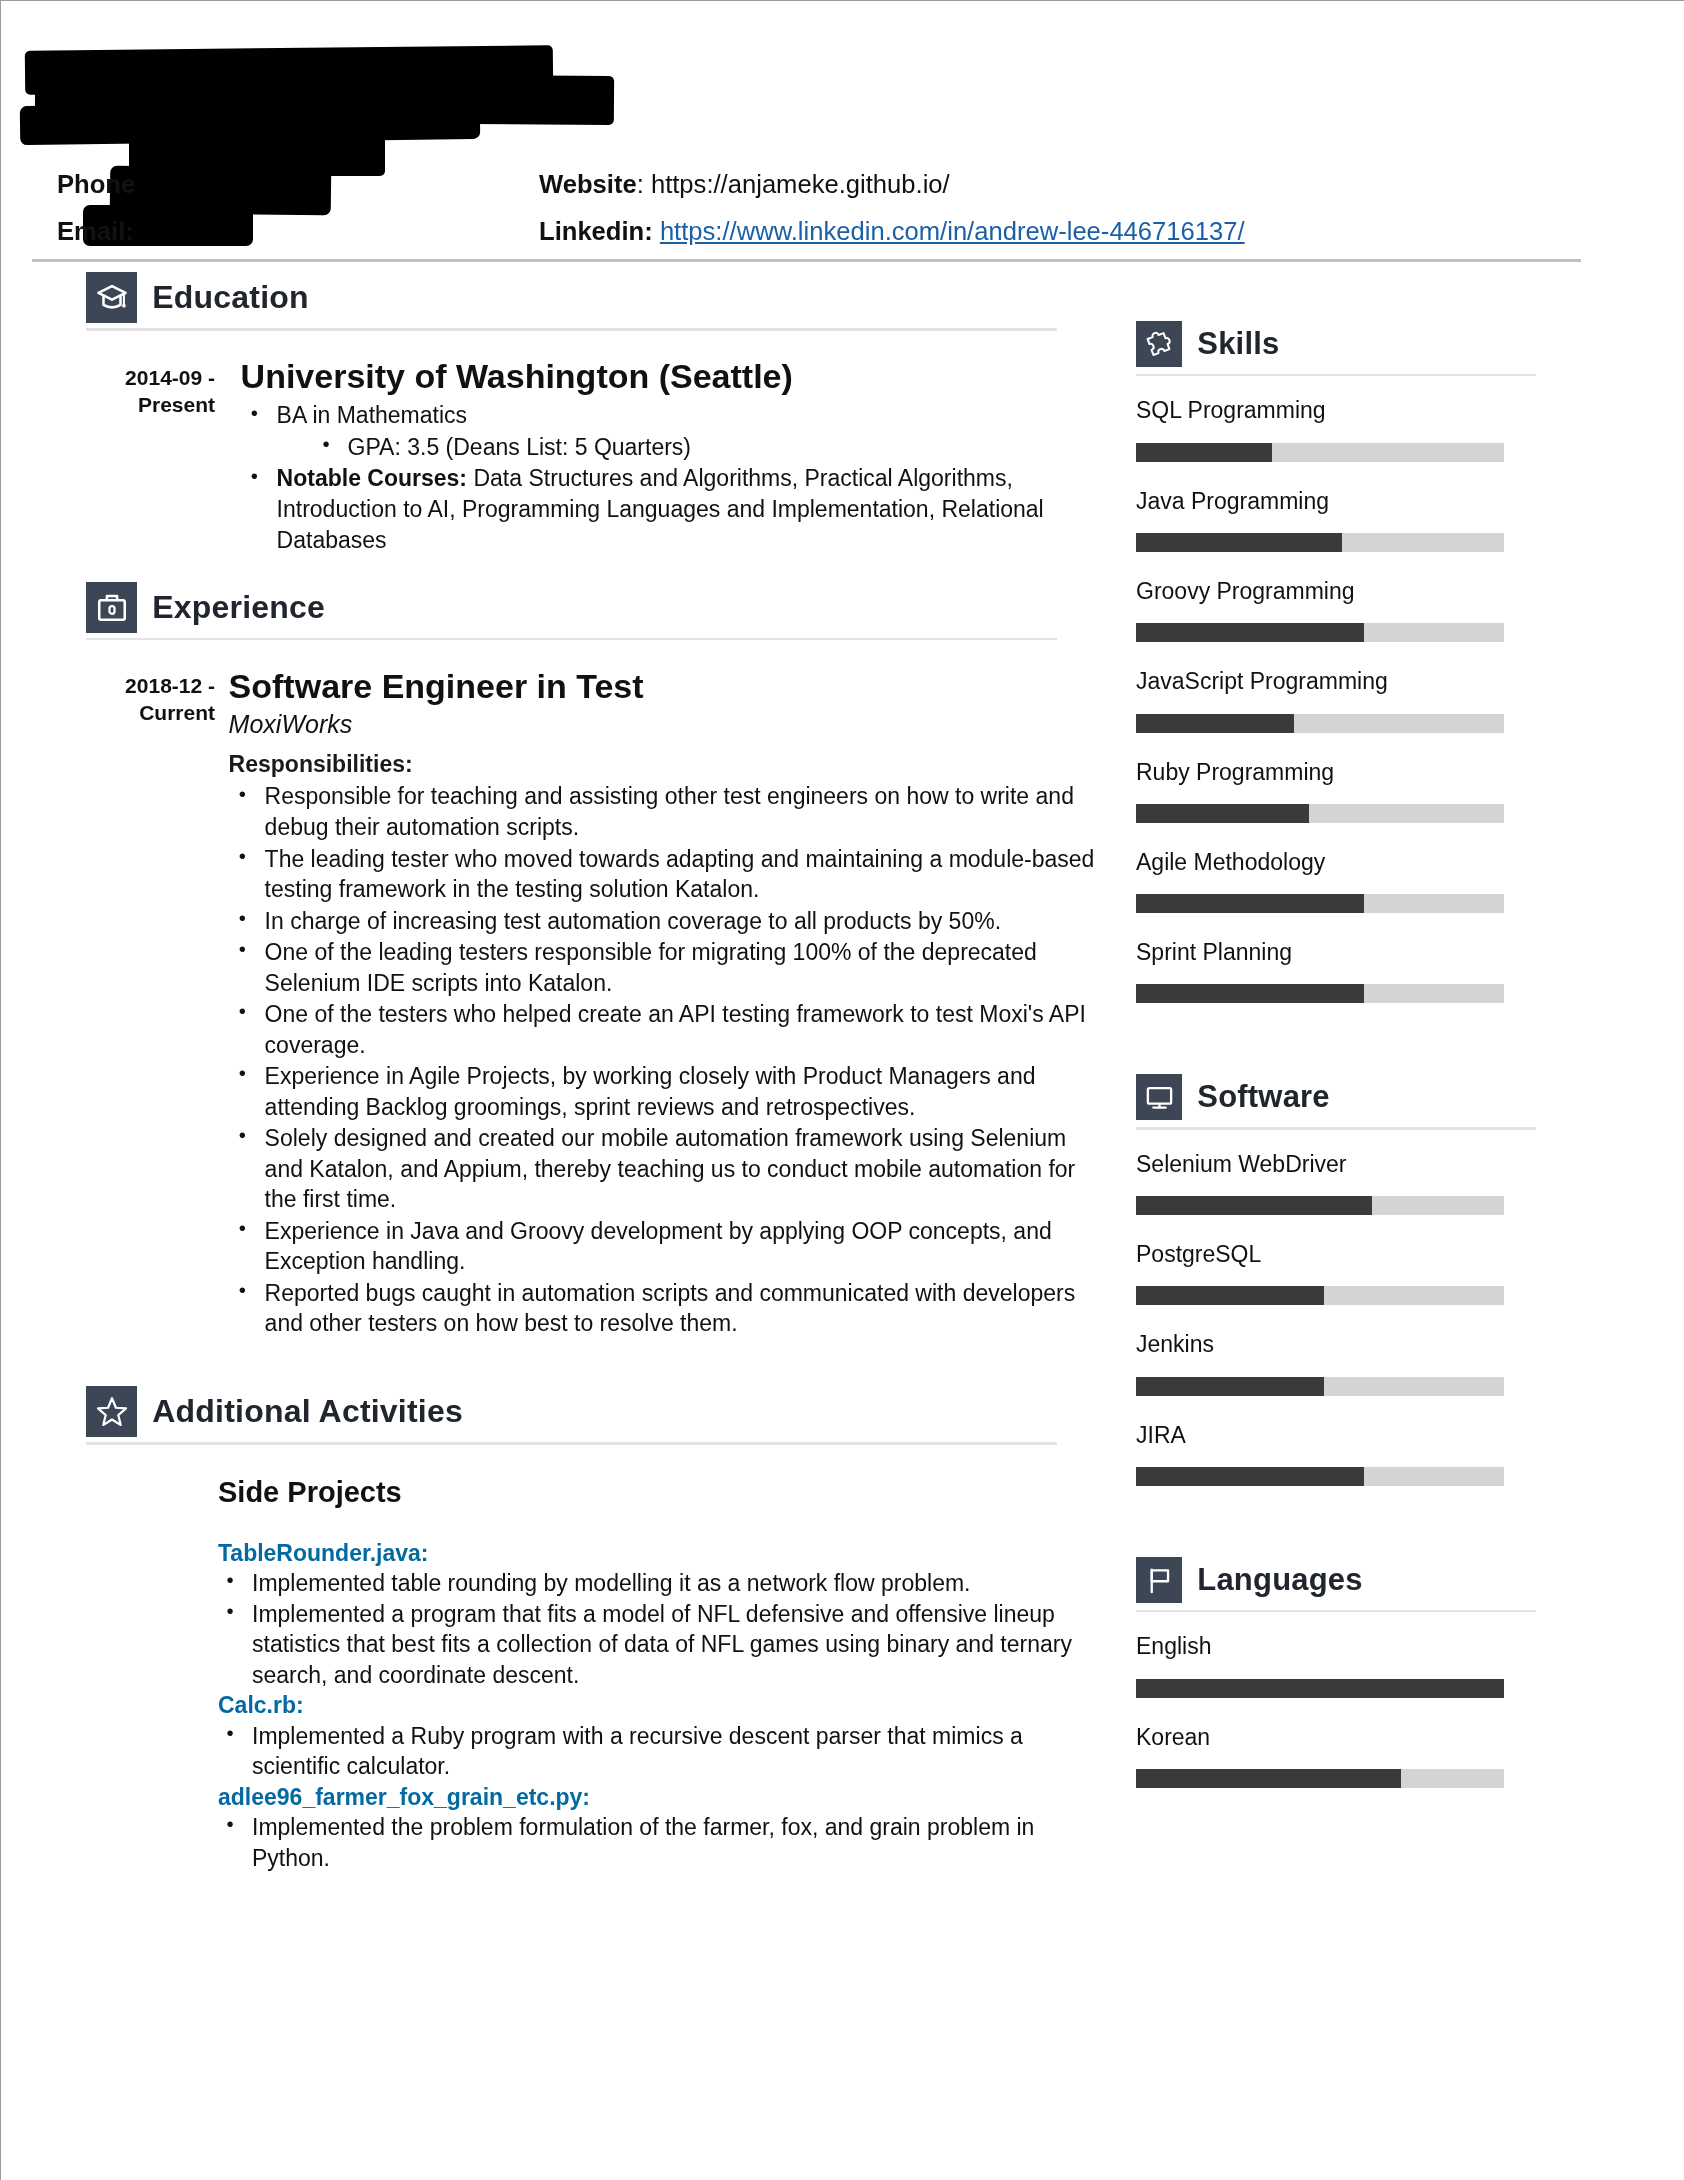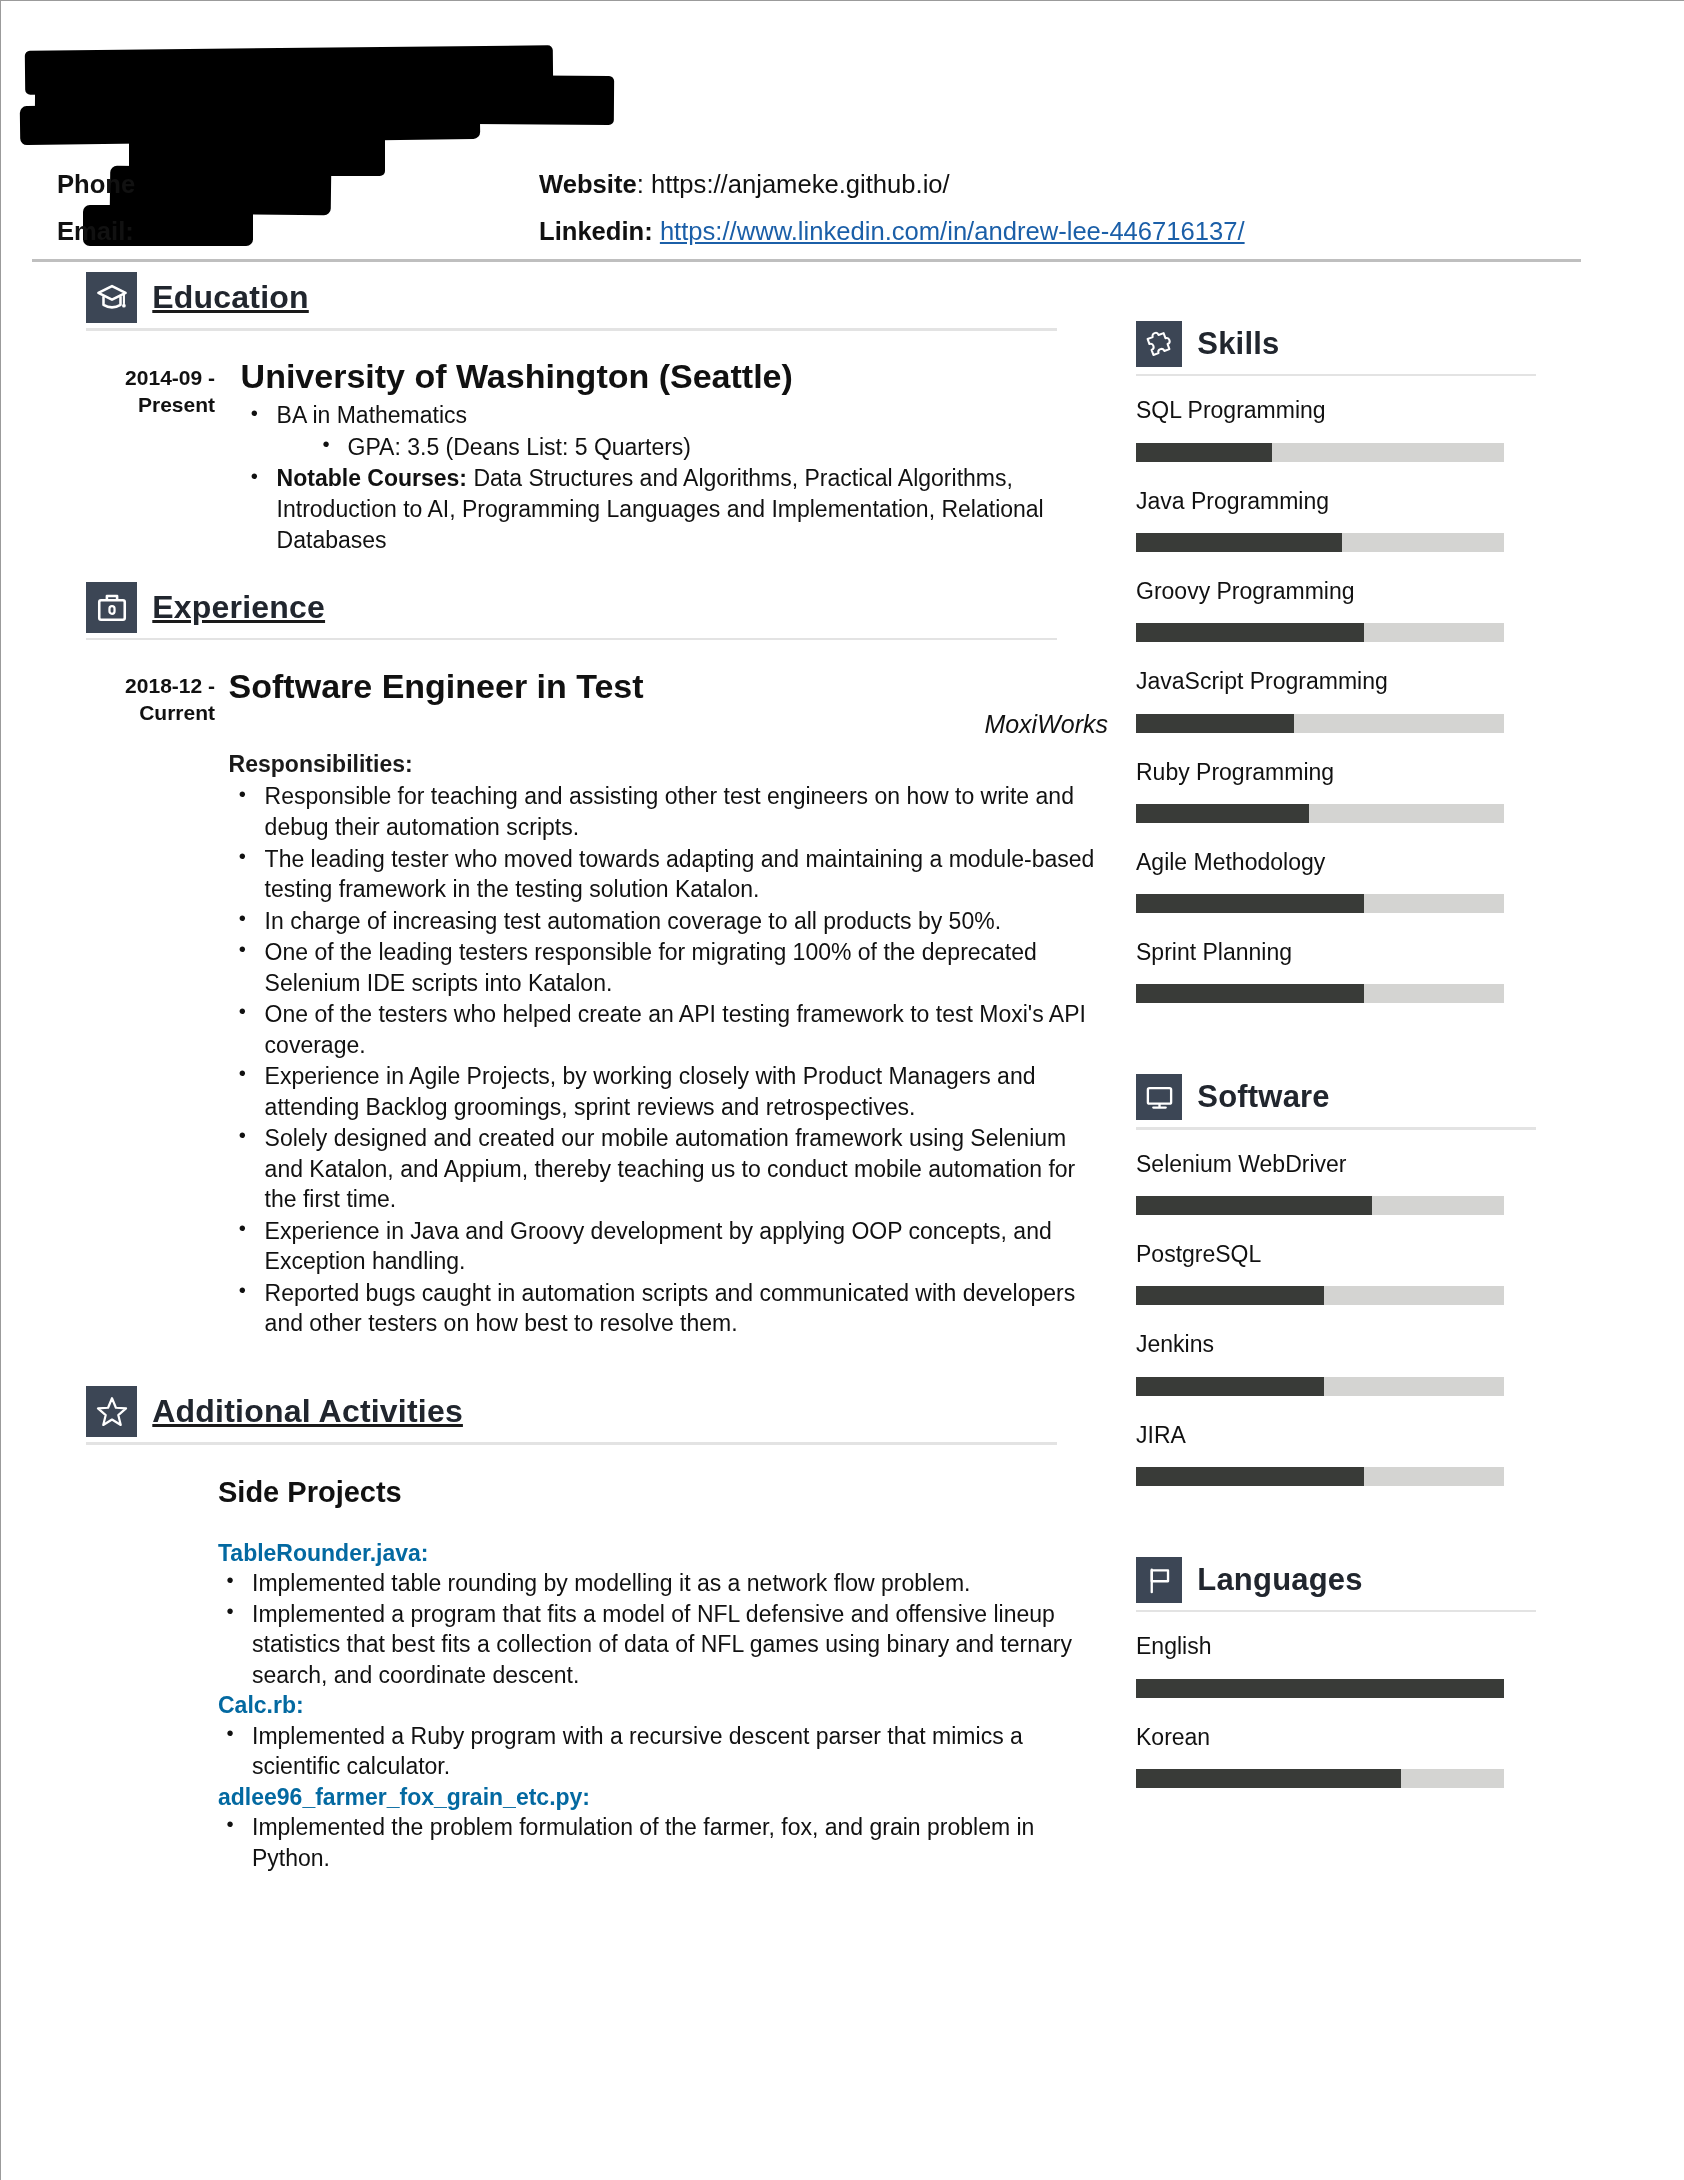--- a/index.html
+++ b/index.html
@@ -107,21 +107,21 @@
     color: #21262e;
     letter-spacing: 0.2px;
   }
   .sec-rule {
     height: 2.6px;
     background: #e3e3e3;
     margin-top: 5.1px;
   }
 
   
-  .left-col .section-header { padding-left: 85px; text-decoration: underline; }
+  .left-col .section-header { padding-left: 85px; }
   .left-col .sec-rule { margin-left: 85px; margin-right: 51px; }
 
   
   .right-col .sec-icon { width: 46px; height: 46px; }
   .right-col .sec-title { font-size: 31px; }
   .right-col .sec-rule { margin-top: 6.8px; }
 
   
   .entry {
     display: flex;
@@ -145,21 +145,20 @@
     font-weight: bold;
     color: #111111;
     margin: 0 0 3.4px 0;
     line-height: 1.2;
   }
   .entry-sub {
     font-size: 25px;
     font-style: italic;
     color: #111111;
     margin-bottom: 12px;
-    text-align: right;
   }
   .resp-label {
     font-size: 23px;
     font-weight: bold;
     margin-bottom: 3.4px;
   }
   ul.bullets {
     list-style: none;
     margin: 0;
     padding: 0;

